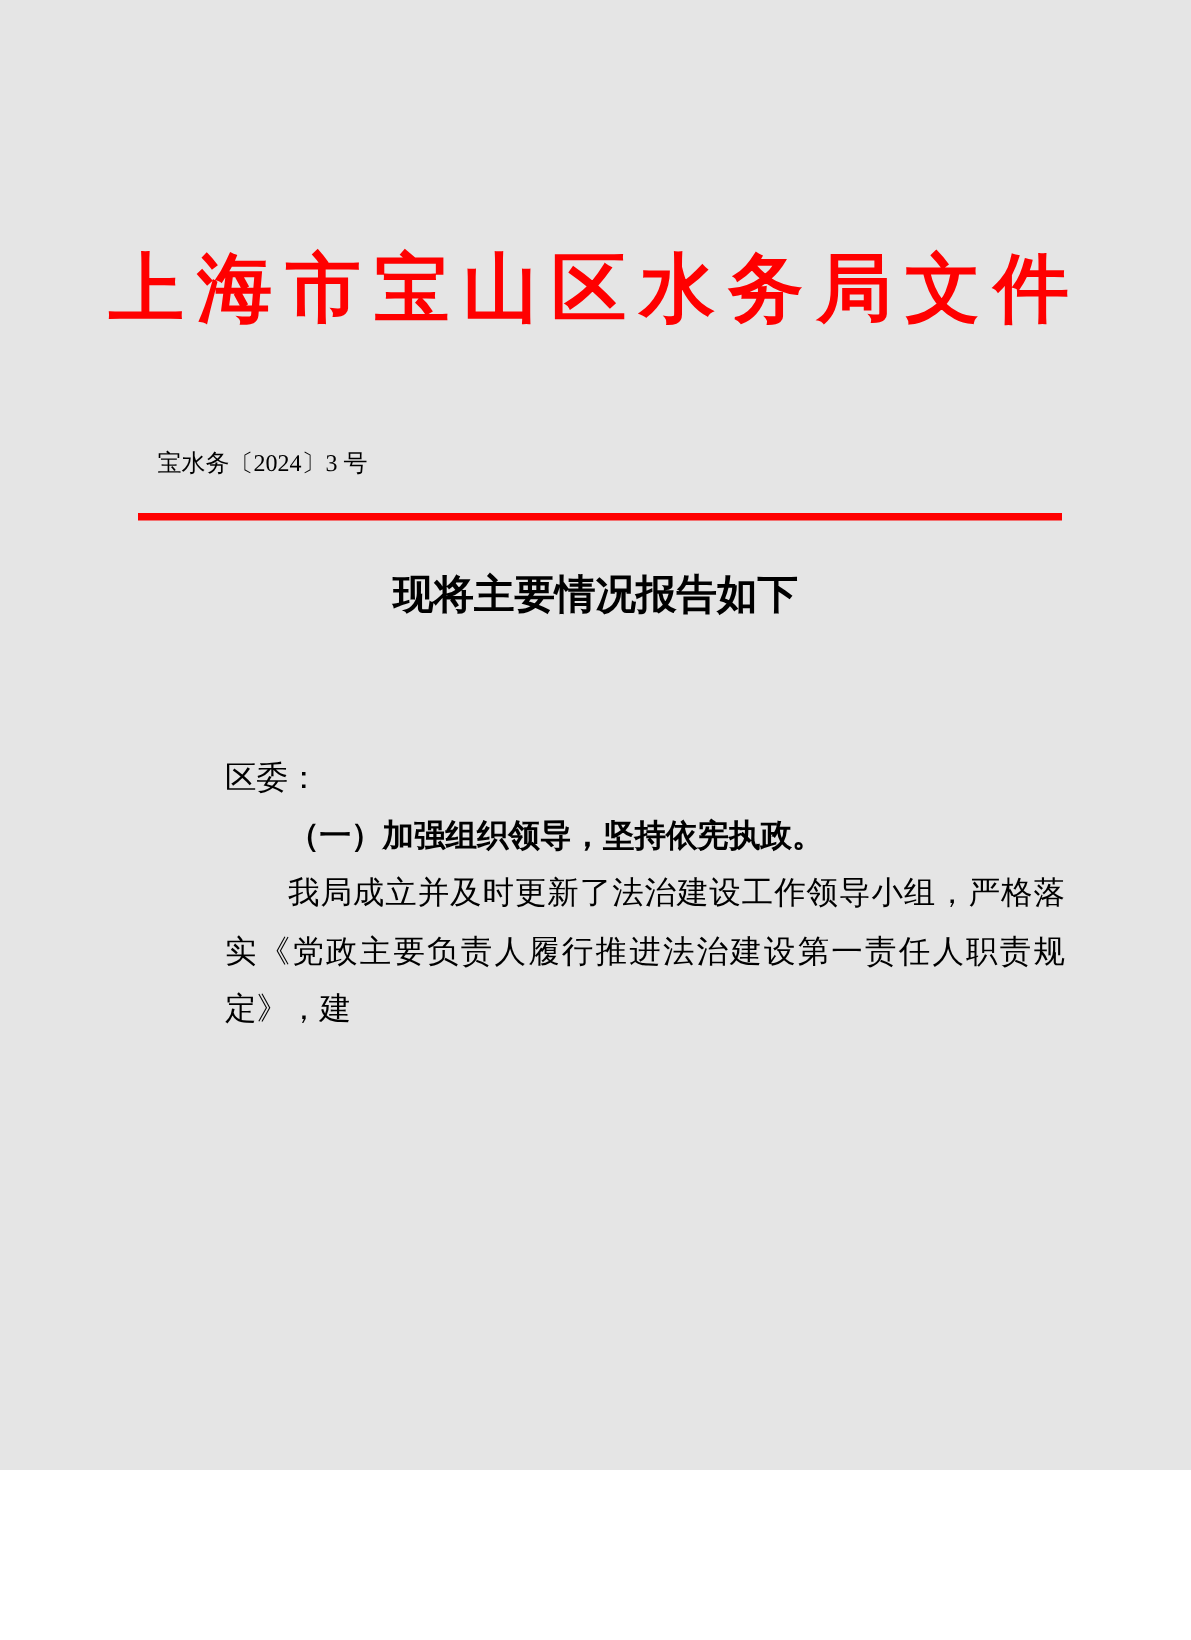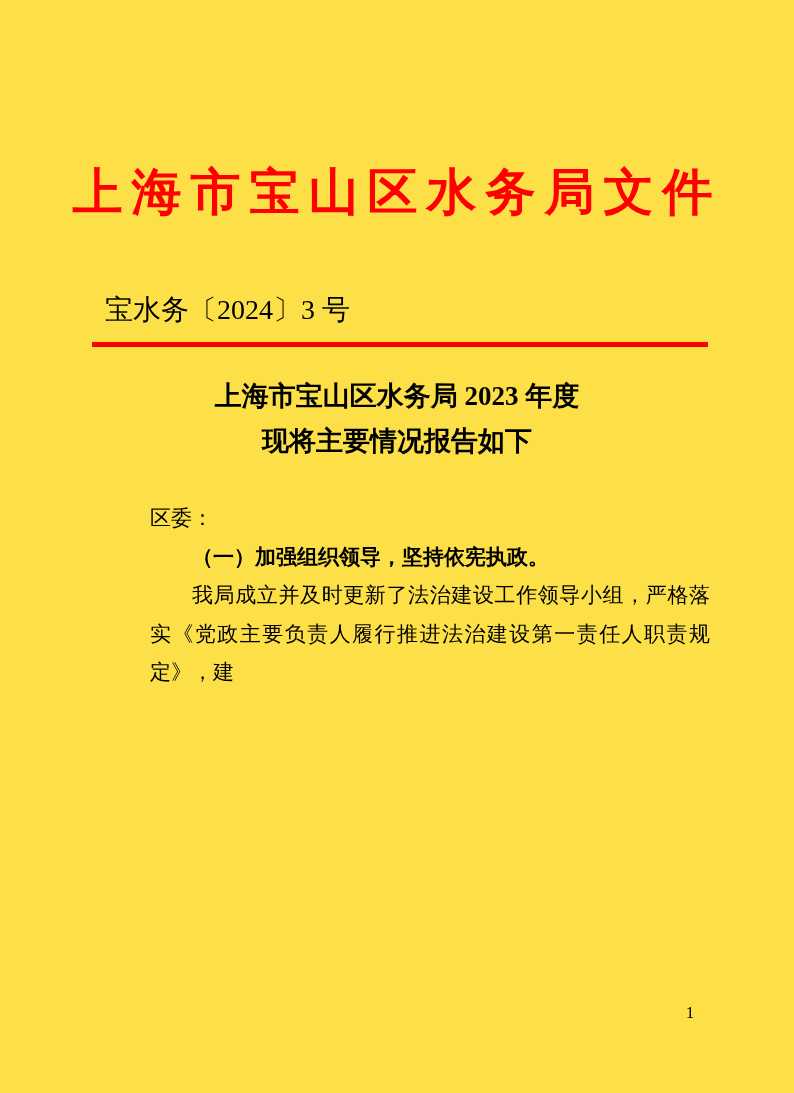--- a/index.html
+++ b/index.html
@@ -1,22 +1,22 @@
 <!DOCTYPE html>
 <html style="--accent-red: #ff0000;"><head>
 <meta charset="utf-8">
 <style>
   :root { --accent-red: #ff0000; }
   * { margin: 0; padding: 0; box-sizing: border-box; }
   html, body { background: #ffffff; }
   .page {
     position: relative;
     width: 794px;
-    height: 1093px;
-    background: #fde047;
+    height: 980px;
+    background: #e5e5e5;
     margin: 0 auto;
     overflow: hidden;
     font-family: "Liberation Serif", serif;
     color: #000000;
   }
   
   .letterhead-title {
     position: absolute;
     top: 162px;
     left: 0;
@@ -31,21 +31,21 @@
   }
   
   .issue-row {
     position: absolute;
     top: 297px;
     left: 105px;
     width: 605px;
     display: flex;
     justify-content: space-between;
     align-items: baseline;
-    font-size: 28px;
+    font-size: 16px;
     line-height: 26px;
   }
   .signer-name { font-weight: 700; }
   
   .red-rule {
     position: absolute;
     top: 342px;
     left: 92px;
     width: 616px;
     height: 5px;
@@ -100,21 +100,20 @@
 
   <div class="letterhead-title">上海市宝山区水务局文件</div>
 
   <div class="issue-row">
     <span class="doc-number">宝水务〔2024〕3 号</span>
   </div>
 
   <div class="red-rule"></div>
 
   <div class="doc-title">
-    <span>上海市宝山区水务局 2023 年度</span>
     <span>现将主要情况报告如下</span>
   </div>
 
   <div class="body-text">
     <p class="salutation">区委：</p>
     <p class="h-l2 indent">（一）加强组织领导，坚持依宪执政。</p>
     <p class="para indent">我局成立并及时更新了法治建设工作领导小组，严格落实《党政主要负责人履行推进法治建设第一责任人职责规定》，建</p>
   </div>
 
   <div class="page-number">1</div>

